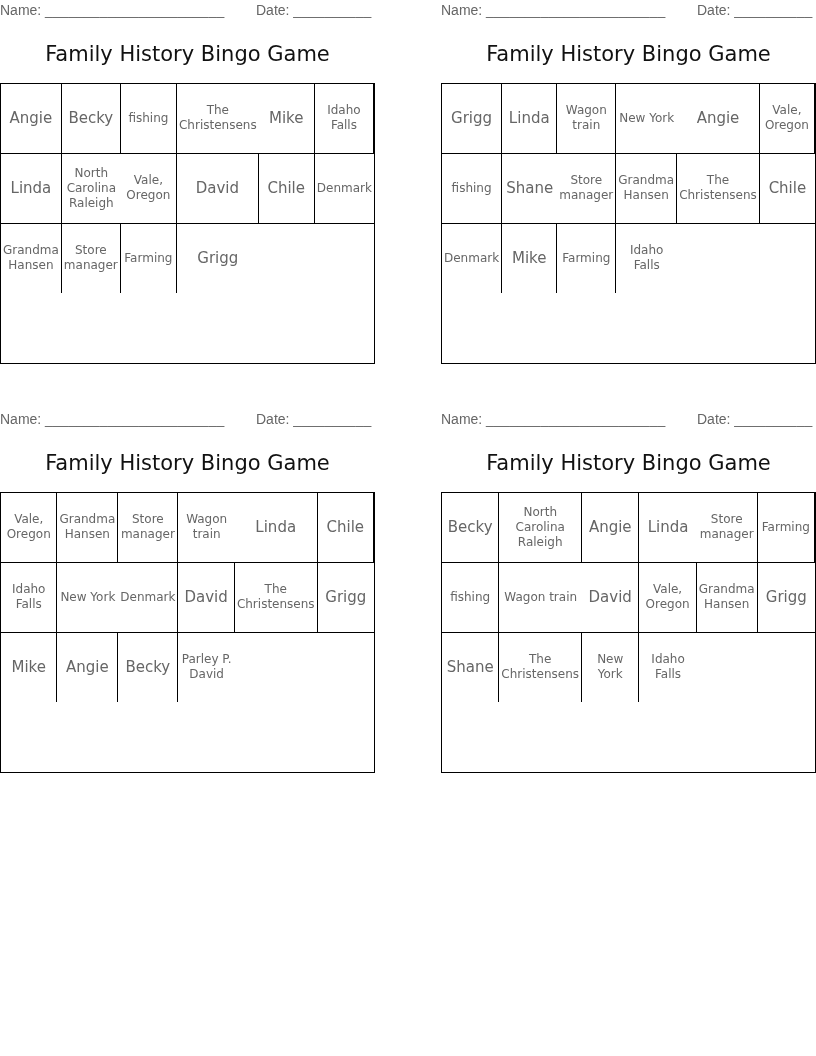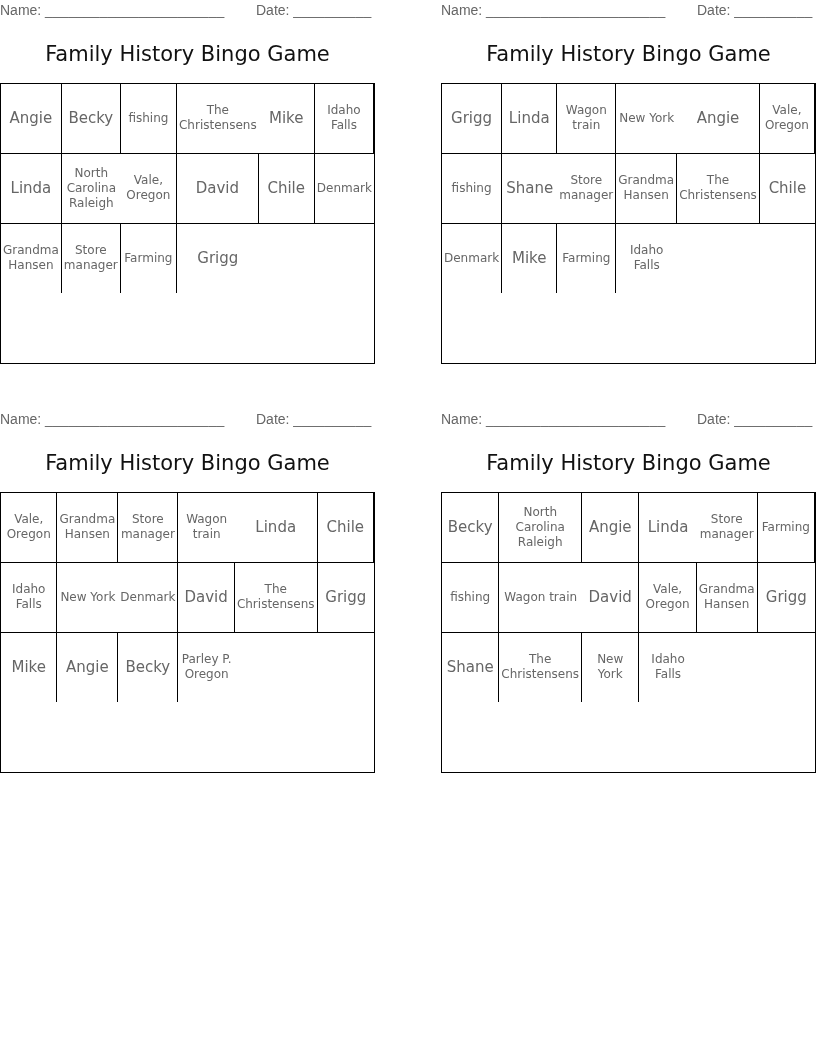--- a/index.html
+++ b/index.html
@@ -85,21 +85,21 @@
         <div class="cell big">Chile</div>
         <div class="cell small">Idaho Falls</div>
         <div class="cell small">New York</div>
         <div class="cell small">Denmark</div>
         <div class="cell big">David</div>
         <div class="cell small">The Christensens</div>
         <div class="cell big">Grigg</div>
         <div class="cell big">Mike</div>
         <div class="cell big">Angie</div>
         <div class="cell big">Becky</div>
-        <div class="cell small">Parley P. Oregon</div>
+        <div class="cell small">Parley P. David</div>
       </div>
   </div>
     <div class="card" style="left: 441px; top: 409px;">
     <div class="hdr">
       <span class="nm">Name: _______________________</span>
       <span class="dt">Date: __________</span>
     </div>
     <div class="title">Family History Bingo Game</div>
     <div class="grid">
         <div class="cell big">Becky</div>

